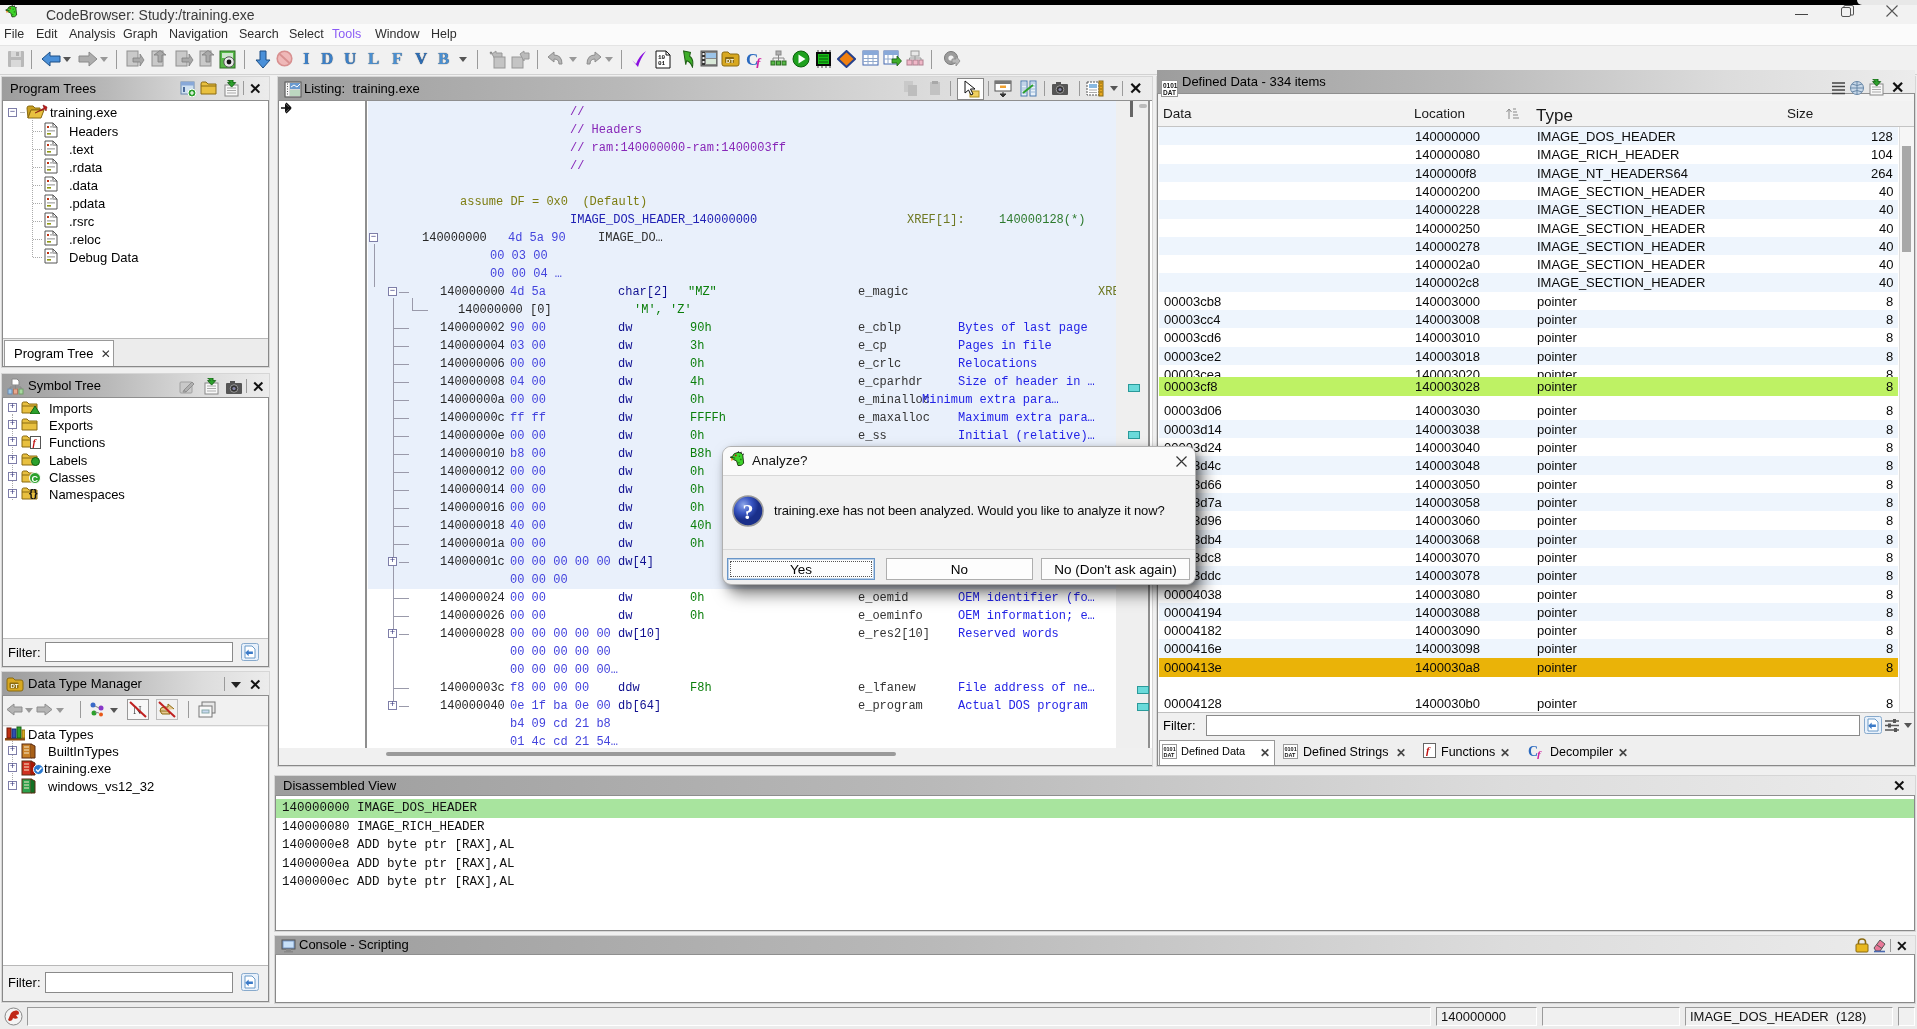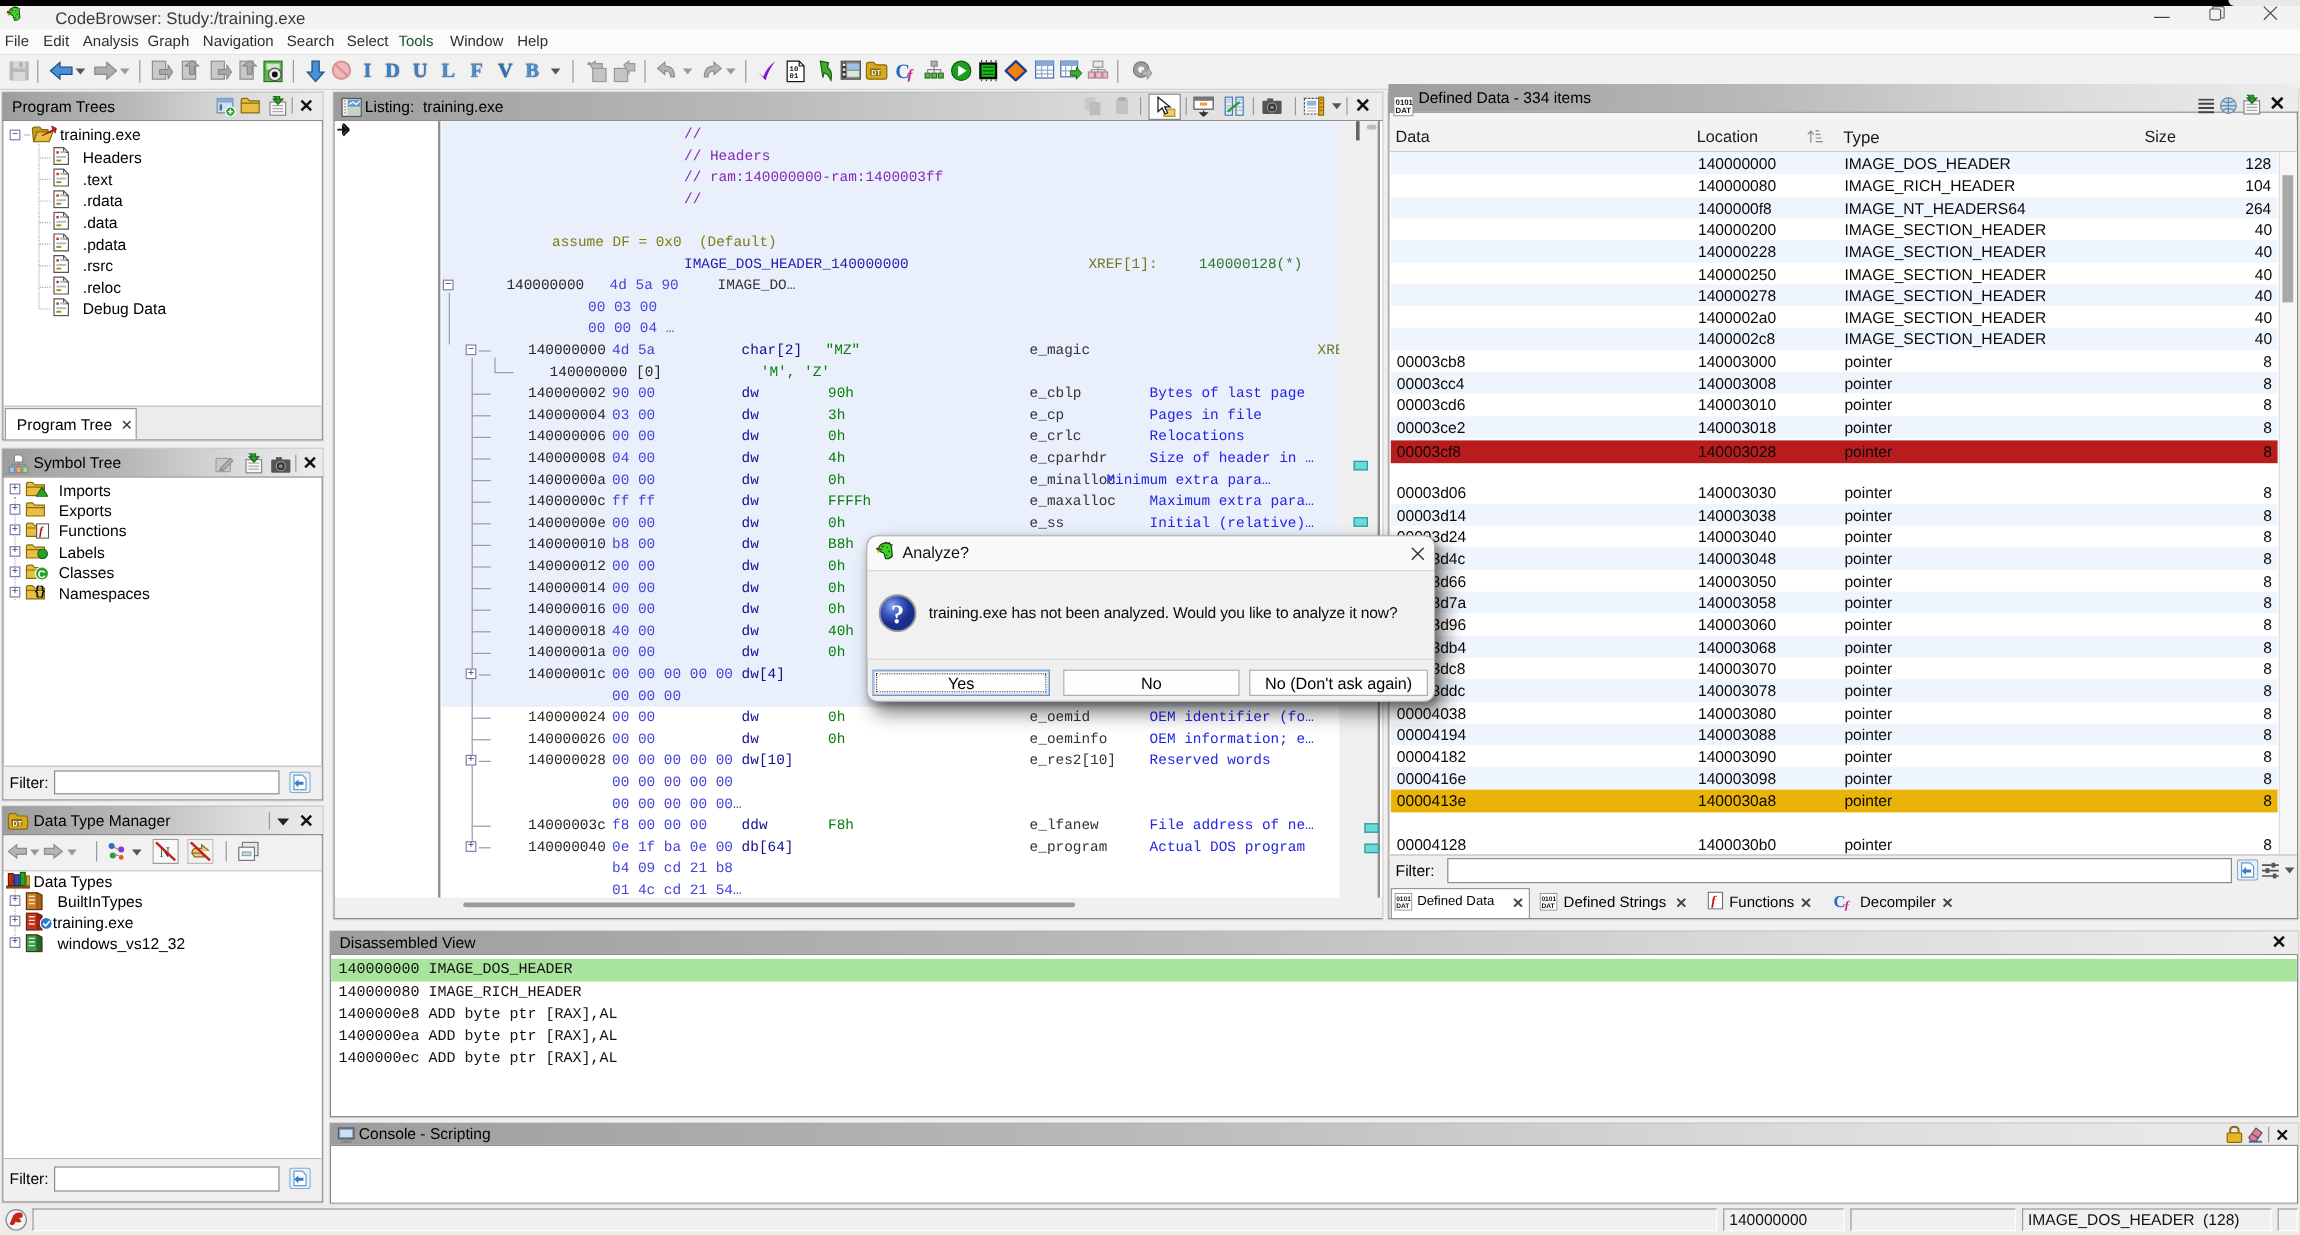--- a/index.html
+++ b/index.html
@@ -59,21 +59,21 @@
 <path d="M0.5 0.5 L11.5 11.5 M11.5 0.5 L0.5 11.5" stroke="#555" stroke-width="1.1"></path>
 </svg>
 <div class="abs" style="left:0;top:24px;width:1917px;height:22px;background:#fbfbfb;border-bottom:1px solid #e4e4e4;"></div>
 <div class="abs" style="left:4px;top:27px;font-size:12.5px;color:#2e2e2e;">File</div>
 <div class="abs" style="left:36px;top:27px;font-size:12.5px;color:#2e2e2e;">Edit</div>
 <div class="abs" style="left:69px;top:27px;font-size:12.5px;color:#2e2e2e;">Analysis</div>
 <div class="abs" style="left:123px;top:27px;font-size:12.5px;color:#2e2e2e;">Graph</div>
 <div class="abs" style="left:169px;top:27px;font-size:12.5px;color:#2e2e2e;">Navigation</div>
 <div class="abs" style="left:239px;top:27px;font-size:12.5px;color:#2e2e2e;">Search</div>
 <div class="abs" style="left:289px;top:27px;font-size:12.5px;color:#2e2e2e;">Select</div>
-<div class="abs" style="left:332px;top:27px;font-size:12.5px;color:#14532d;">Tools</div>
+<div class="abs" style="left:332px;top:27px;font-size:12.5px;color:#8b5cf6;">Tools</div>
 <div class="abs" style="left:375px;top:27px;font-size:12.5px;color:#2e2e2e;">Window</div>
 <div class="abs" style="left:431px;top:27px;font-size:12.5px;color:#2e2e2e;">Help</div>
 <div class="abs" style="left:0;top:46px;width:1917px;height:29px;background:#f1f1f1;border-bottom:1px solid #d2d2d2;"></div>
 <svg class="tb-ic" style="left:7px" width="18" height="18">
     <rect x="1" y="1" width="16" height="16" rx="1" fill="#b9b9b9"></rect>
     <rect x="4" y="1" width="10" height="6" fill="#d9d9d9"></rect>
     <rect x="4" y="10" width="10" height="7" fill="#d9d9d9"></rect>
     <rect x="9" y="2" width="3" height="4" fill="#b0b0b0"></rect>
   </svg>
 <div class="sep" style="left:31px;top:50px;height:19px;"></div>
@@ -670,21 +670,21 @@
   </svg>
 <svg class="abs" style="left:1868px;top:79px" width="17" height="17">
     <rect x="2" y="5" width="13" height="11" fill="#f8f8f8" stroke="#888"></rect>
     <path d="M4 8 H13 M4 10.5 H13 M4 13 H13" stroke="#aaa"></path>
     <path d="M4 1 H10 L10 4 L13 4 L8.5 9 L4 4 L7 4 Z" fill="#2ca02c" stroke="#135f13" transform="translate(1,-1) scale(0.9)"></path>
   </svg>
 <div class="x-ic" style="left:1891px;top:80px;font-size:16px;">✕</div>
 <div class="abs" style="left:1158px;top:101px;width:756px;height:26px;background:#f2f2f2;border-bottom:1px solid #c4c4c4;"></div>
 <div class="abs" style="left:1163px;top:106px;font-size:13.5px;color:#191919;">Data</div>
 <div class="abs" style="left:1414px;top:106px;font-size:13.5px;color:#191919;">Location</div>
-<div class="abs" style="left:1536px;top:106px;font-size:14px;color:#191919;">Type</div>
+<div class="abs" style="left:1536px;top:106px;font-size:17px;color:#191919;">Type</div>
 <div class="abs" style="left:1787px;top:106px;font-size:13.5px;color:#191919;">Size</div>
 <svg class="abs" style="left:1505px;top:106px" width="16" height="14">
     <path d="M4 13 L4 3 M4 3 L1.5 6 M4 3 L6.5 6" stroke="#888" fill="none"></path>
     <path d="M8 12 H14 M8 9 H13 M8 6 H12 M8 3 H11" stroke="#888"></path>
   </svg>
 <div class="abs" style="left:1158px;top:127px;width:756px;height:590px;background:#fff;overflow:hidden;">
 <div class="dd-row" style="top:0px;background:#eef5fd;">
       <span style="left:5px"></span>
       <span style="left:256px">140000000</span>
       <span style="left:378px">IMAGE_DOS_HEADER</span>
@@ -761,21 +761,21 @@
       <span style="left:256px">140003018</span>
       <span style="left:378px">pointer</span>
       <span style="left:727px">8</span>
     </div>
 <div class="dd-row" style="top:238px;background:#ffffff;">
       <span style="left:5px">00003cea</span>
       <span style="left:256px">140003020</span>
       <span style="left:378px">pointer</span>
       <span style="left:727px">8</span>
     </div>
-<div class="dd-row" style="top:240px;background:#b91c1c;">
+<div class="dd-row" style="top:250px;background:#bef264;">
       <span style="left:5px">00003cf8</span>
       <span style="left:256px">140003028</span>
       <span style="left:378px">pointer</span>
       <span style="left:727px">8</span>
     </div>
 <div class="dd-row" style="top:274px;background:#ffffff;">
       <span style="left:5px">00003d06</span>
       <span style="left:256px">140003030</span>
       <span style="left:378px">pointer</span>
       <span style="left:727px">8</span>

